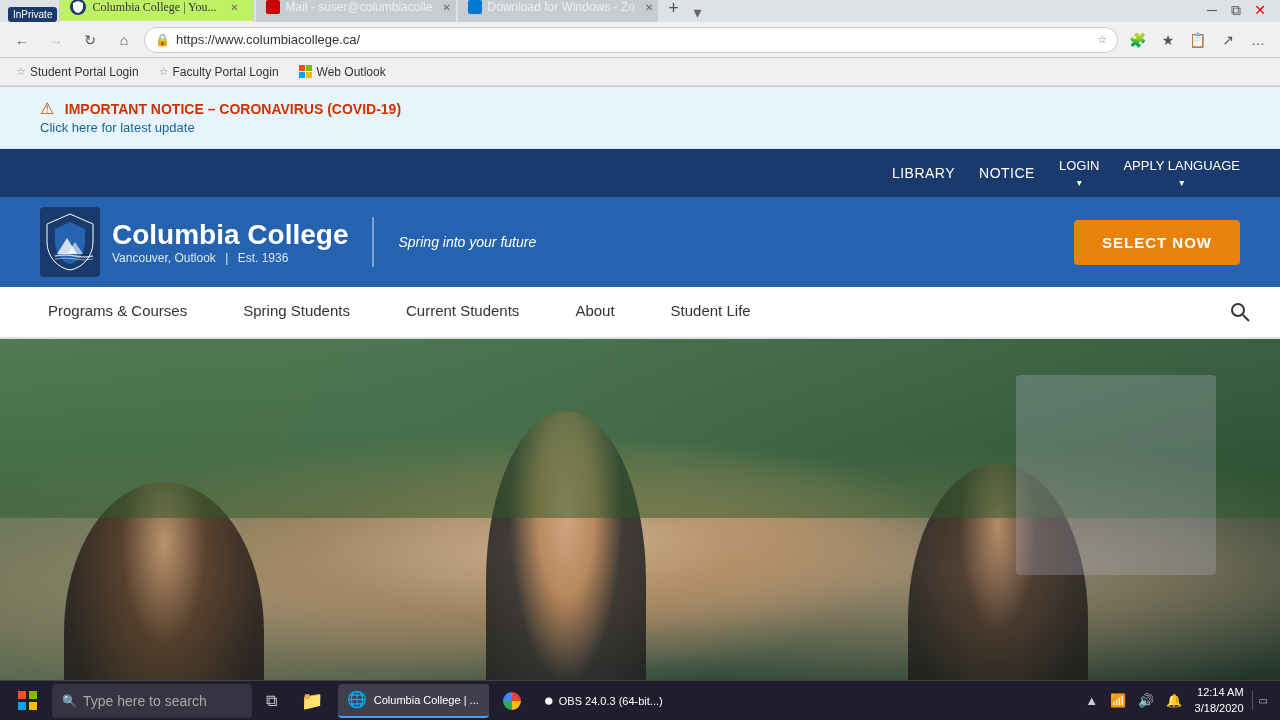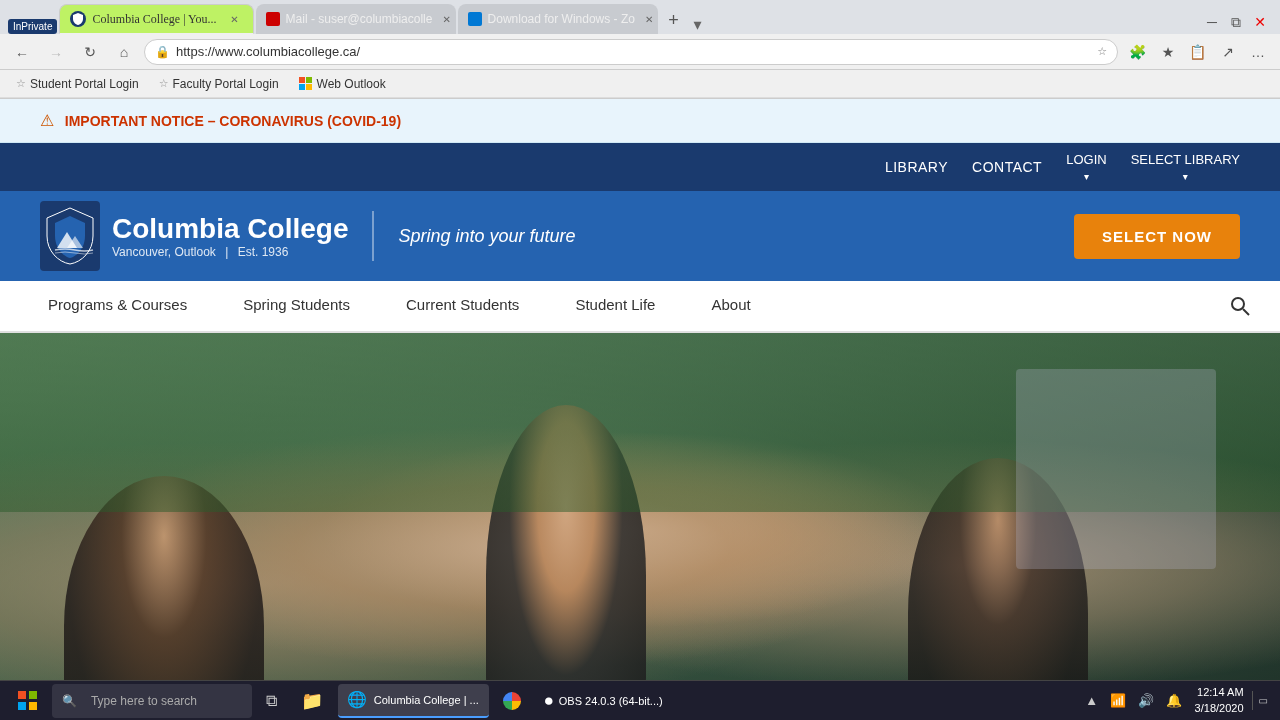--- a/index.html
+++ b/index.html
@@ -1,21 +1,21 @@
 <!DOCTYPE html>
 <html><head>
   <meta charset="utf-8">
   <style>
     * { margin: 0; padding: 0; box-sizing: border-box; }
     body { font-family: Arial, sans-serif; width: 1280px; height: 720px; overflow: hidden; background: #fff; }
 
     
     .browser-chrome { background: #f0f0f0; border-bottom: 1px solid #ccc; }
     .browser-btn { width: 24px; height: 24px; border-radius: 50%; border: none; background: transparent; cursor: pointer; display: flex; align-items: center; justify-content: center; font-size: 14px; color: #555; }
-    .tab-bar { display: flex; align-items: flex-end; height: 34px; background: #dee1e6; padding: 0 8px; gap: 2px; }
+    .tab-bar { display: flex; align-items: flex-end; height: 22px; background: #dee1e6; padding: 0 8px; gap: 2px; }
     .tab { display: flex; align-items: center; height: 30px; padding: 0 10px; border-radius: 8px 8px 0 0; font-size: 12px; color: #333; gap: 6px; cursor: pointer; max-width: 200px; overflow: hidden; white-space: nowrap; }
     .tab.active { background: #bef264; border: 1px solid #ccc; border-bottom: 1px solid #f0f0f0; font-family: Liberation Serif, serif; }
     .tab.inactive { background: #c8cbd0; }
     .tab-favicon { width: 14px; height: 14px; border-radius: 2px; flex-shrink: 0; }
     .tab-close { width: 16px; height: 16px; border-radius: 50%; display: flex; align-items: center; justify-content: center; font-size: 10px; color: #666; cursor: pointer; margin-left: 4px; }
     .tab-new { width: 28px; height: 28px; display: flex; align-items: center; justify-content: center; font-size: 18px; color: #555; cursor: pointer; }
     .address-bar-row { display: flex; align-items: center; height: 36px; background: #f0f0f0; padding: 0 8px; gap: 6px; border-bottom: 1px solid #ccc; }
     .nav-btn { width: 28px; height: 28px; border-radius: 50%; border: none; background: transparent; cursor: pointer; display: flex; align-items: center; justify-content: center; font-size: 14px; color: #555; }
     .nav-btn.disabled { color: #bbb; cursor: default; }
     .address-bar { flex: 1; height: 26px; border-radius: 13px; background: #fff; border: 1px solid #ccc; display: flex; align-items: center; padding: 0 10px; font-size: 13px; color: #333; gap: 6px; }
@@ -39,21 +39,21 @@
     .top-nav-dropdown { display: flex; align-items: center; gap: 4px; color: #fff; font-size: 13px; cursor: pointer; flex-direction: column; }
 
     
     .site-header { background: #2563b0; display: flex; align-items: center; padding: 16px 40px; height: 90px; }
     .logo-area { display: flex; align-items: center; gap: 12px; }
     .logo-shield { width: 60px; height: 70px; background: #1a3a6e; border-radius: 4px; display: flex; align-items: center; justify-content: center; overflow: hidden; }
     .logo-text { color: #fff; }
     .logo-name { font-size: 28px; font-weight: bold; color: #fff; }
     .logo-subtitle { font-size: 12px; color: rgba(255,255,255,0.85); }
     .header-divider { width: 2px; height: 50px; background: rgba(255,255,255,0.4); margin: 0 24px; }
-    .header-tagline { color: #fff; font-size: 18px; font-style: italic; }
+    .header-tagline { color: #fff; font-size: 14px; font-style: italic; }
     .apply-btn { margin-left: auto; background: #e8820c; color: #fff; border: none; padding: 14px 28px; font-size: 15px; font-weight: bold; border-radius: 4px; cursor: pointer; letter-spacing: 1px; }
 
     
     .main-nav { background: #fff; display: flex; align-items: center; border-bottom: 2px solid #e0e0e0; height: 52px; padding: 0 20px; }
     .main-nav-items { display: flex; flex: 1; align-items: stretch; }
     .nav-item { padding: 0 28px; height: 52px; display: flex; align-items: center; font-size: 15px; color: #333; cursor: pointer; white-space: nowrap; border-bottom: 3px solid transparent; }
     .search-btn { width: 40px; height: 40px; display: flex; align-items: center; justify-content: center; cursor: pointer; color: #333; font-size: 18px; }
 
     
     .hero { width: 100%; height: 358px; background: linear-gradient(to bottom, rgba(0,0,0,0.1), rgba(0,0,0,0.4)), #6b8e9f; position: relative; overflow: hidden; display: flex; align-items: center; justify-content: center; }
@@ -164,31 +164,34 @@
   </div>
 </div>
 
 <div class="site-content">
 
   <div class="notice-bar">
     <div>
       <span style="color:#cc5500;margin-right:6px;">⚠</span>
       <span class="notice-title">IMPORTANT NOTICE – CORONAVIRUS (COVID-19)</span>
     </div>
+    <div>
+      <a class="notice-link">Click here for latest update</a>
+    </div>
   </div>
 
   <div class="top-nav">
     <a class="top-nav-link">LIBRARY</a>
-    <a class="top-nav-link">CONTACT</a>
+    <a class="top-nav-link">NOTICE</a>
     <div class="top-nav-dropdown">
       <span>LOGIN</span>
       <span style="font-size:10px;">▾</span>
     </div>
     <div class="top-nav-dropdown">
-      <span>SELECT LIBRARY</span>
+      <span>APPLY LANGUAGE</span>
       <span style="font-size:10px;">▾</span>
     </div>
   </div>
 
   <div class="site-header">
     <div class="logo-area">
 
       <div class="logo-shield">
         <svg width="50" height="60" viewBox="0 0 50 60">
           <path d="M25 2 L2 12 L2 30 C2 45 13 56 25 58 C37 56 48 45 48 30 L48 12 Z" fill="#1a3a6e" stroke="#fff" stroke-width="1"></path>
@@ -216,22 +219,22 @@
     <div class="header-tagline">Spring into your future</div>
 
     <button class="apply-btn">SELECT NOW</button>
   </div>
 
   <div class="main-nav">
     <div class="main-nav-items">
       <div class="nav-item">Programs &amp; Courses</div>
       <div class="nav-item">Spring Students</div>
       <div class="nav-item">Current Students</div>
+      <div class="nav-item">About</div>
       <div class="nav-item">Student Life</div>
-      <div class="nav-item">About</div>
     </div>
     <div class="search-btn">
       <svg width="20" height="20" viewBox="0 0 20 20">
         <circle cx="8" cy="8" r="6" stroke="#333" stroke-width="2" fill="none"></circle>
         <line x1="13" y1="13" x2="19" y2="19" stroke="#333" stroke-width="2"></line>
       </svg>
     </div>
   </div>
 
   <div class="hero">
@@ -260,21 +263,21 @@
     <span style="display:inline-grid;grid-template-columns:1fr 1fr;gap:2px;width:20px;height:20px;">
       <span style="background:#f25022;width:8px;height:8px;"></span>
       <span style="background:#7fba00;width:8px;height:8px;"></span>
       <span style="background:#00a4ef;width:8px;height:8px;"></span>
       <span style="background:#ffb900;width:8px;height:8px;"></span>
     </span>
   </div>
 
   <div class="taskbar-item" style="width:200px;background:rgba(255,255,255,0.1);border-radius:4px;">
     <span style="font-size:12px;">🔍</span>
-    <span style="color:#aaa;font-size:12px;margin-left:8px;">Type here to search</span>
+    <span style="color:#aaa;font-size:14px;">Type here to search</span>
   </div>
 
   <div class="taskbar-item">
     <span style="color:#ccc;font-size:16px;">⧉</span>
   </div>
 
   <div class="taskbar-item">
     <span style="font-size:18px;">📁</span>
   </div>
 

